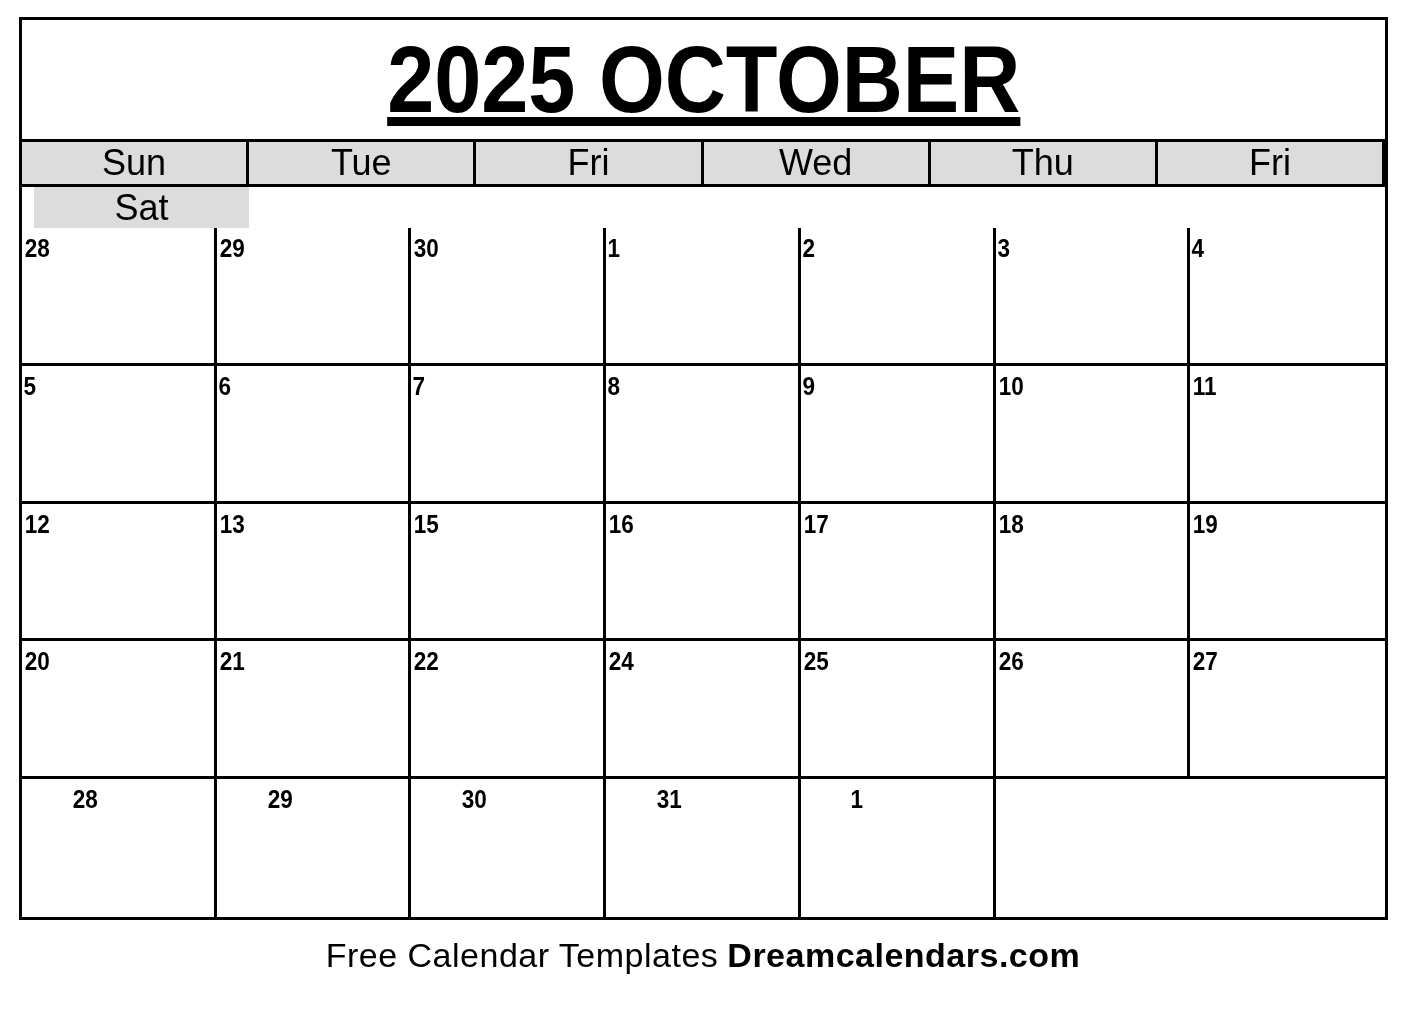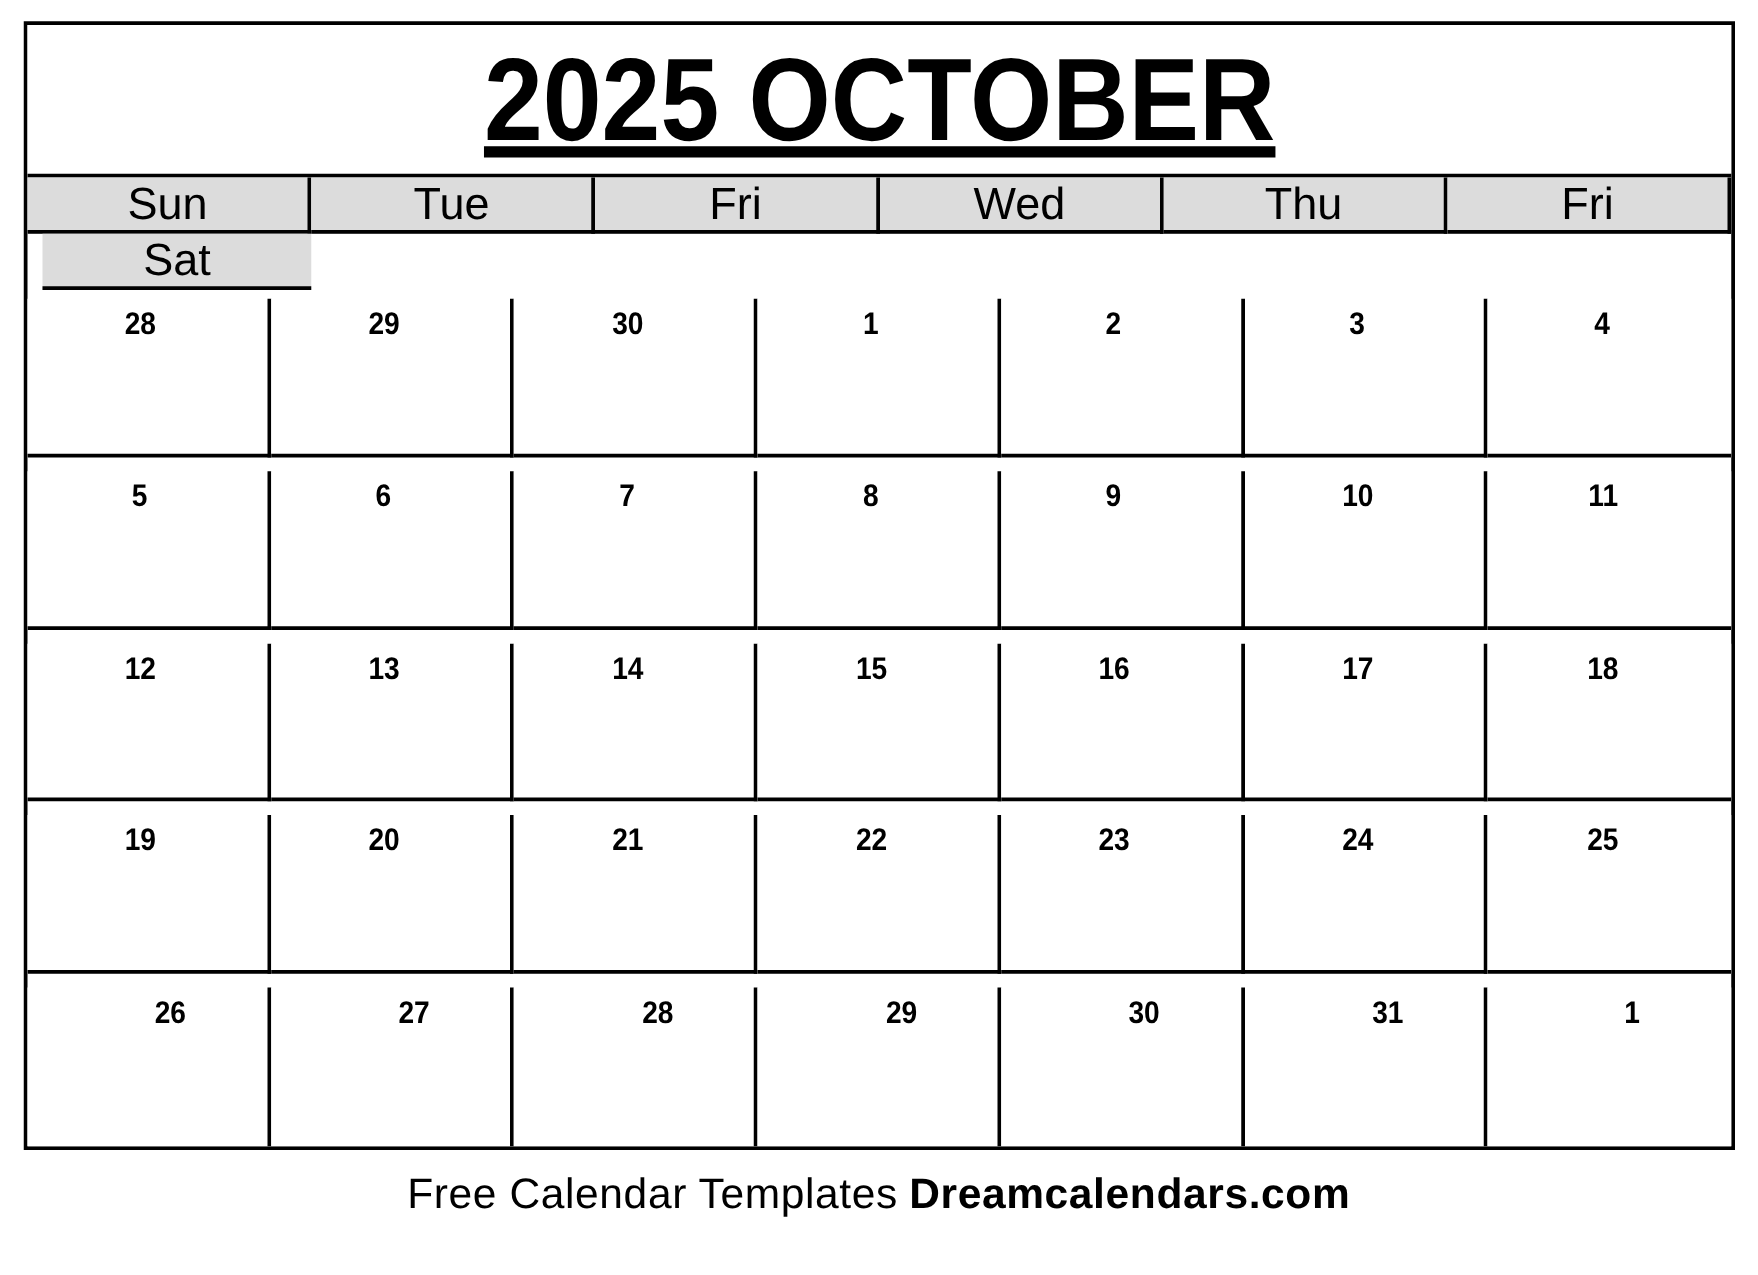--- a/index.html
+++ b/index.html
@@ -63,23 +63,22 @@
   .days {
     flex: 1;
     display: grid;
     grid-template-columns: repeat(7, 1fr);
     grid-template-rows: repeat(5, 1fr);
   }
   .day {
     background: #ffffff;
     border-right: 3px solid #000000;
     border-bottom: 3px solid #000000;
-    text-align: center;
+    text-align: left;
     padding: 7px 13px 0 0;
-    margin-top: 11px;
   }
   .day:nth-child(7n) { border-right: none; }
   .day:nth-child(n+29) { border-bottom: none; padding-left: 48px; }
   .day .num {
     display: inline-block;
     font-size: 25px;
     font-weight: bold;
     transform: scaleX(0.9);
     transform-origin: 100% 50%;
     line-height: 1.1;
@@ -127,30 +126,28 @@
     <div class="day"><span class="num">4</span></div>
     <div class="day"><span class="num">5</span></div>
     <div class="day"><span class="num">6</span></div>
     <div class="day"><span class="num">7</span></div>
     <div class="day"><span class="num">8</span></div>
     <div class="day"><span class="num">9</span></div>
     <div class="day"><span class="num">10</span></div>
     <div class="day"><span class="num">11</span></div>
     <div class="day"><span class="num">12</span></div>
     <div class="day"><span class="num">13</span></div>
-    <div class="day"><span class="num">14</span></div>
     <div class="day"><span class="num">15</span></div>
     <div class="day"><span class="num">16</span></div>
     <div class="day"><span class="num">17</span></div>
     <div class="day"><span class="num">18</span></div>
     <div class="day"><span class="num">19</span></div>
     <div class="day"><span class="num">20</span></div>
     <div class="day"><span class="num">21</span></div>
     <div class="day"><span class="num">22</span></div>
-    <div class="day"><span class="num">23</span></div>
     <div class="day"><span class="num">24</span></div>
     <div class="day"><span class="num">25</span></div>
     <div class="day"><span class="num">26</span></div>
     <div class="day"><span class="num">27</span></div>
     <div class="day"><span class="num">28</span></div>
     <div class="day"><span class="num">29</span></div>
     <div class="day"><span class="num">30</span></div>
     <div class="day"><span class="num">31</span></div>
     <div class="day"><span class="num">1</span></div>
   </div>

